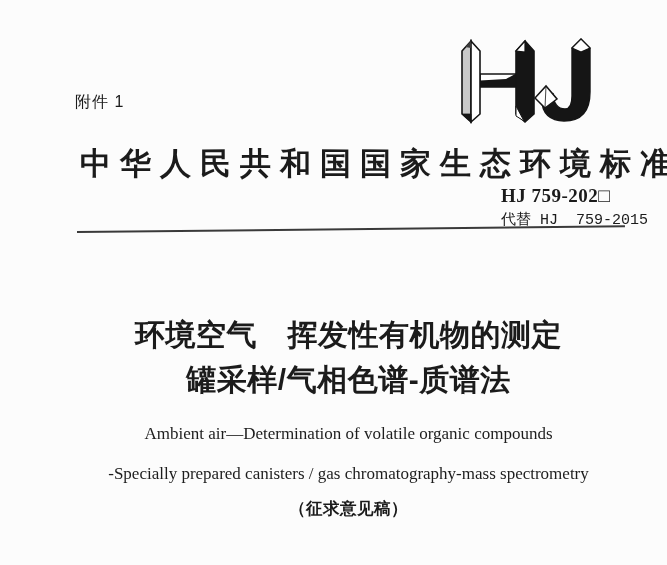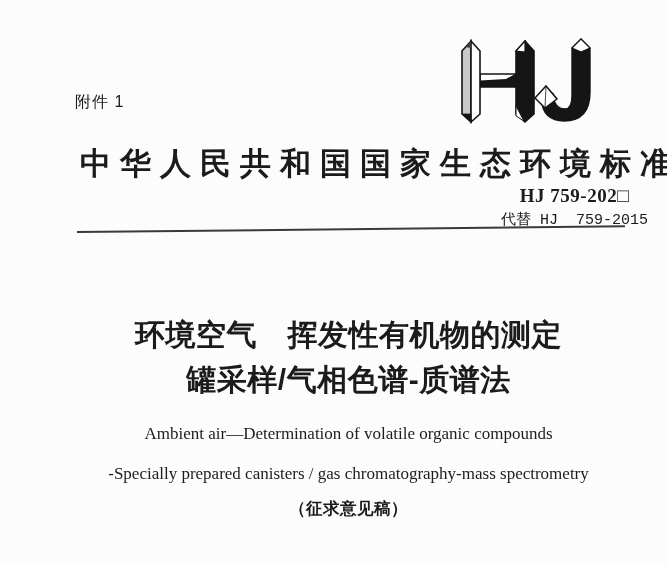--- a/index.html
+++ b/index.html
@@ -25,21 +25,21 @@
     position:absolute;left:456px;top:34px;width:158px;height:92px;
   }
   .org-title{
     position:absolute;left:80px;top:143px;
     font-size:31px;font-weight:bold;
     letter-spacing:9px;white-space:nowrap;
     font-family:"Liberation Serif", serif;
   }
   .std-block{
     position:absolute;right:47px;top:185px;
-    text-align:center;
+    text-align:left;
     margin-left:24px;
   }
   .std-code{
     font-size:19px;font-weight:bold;
     font-family:"Liberation Serif", serif;
     letter-spacing:0.5px;
   }
   .std-replaces{
     margin-top:3px;
     font-size:15px;

